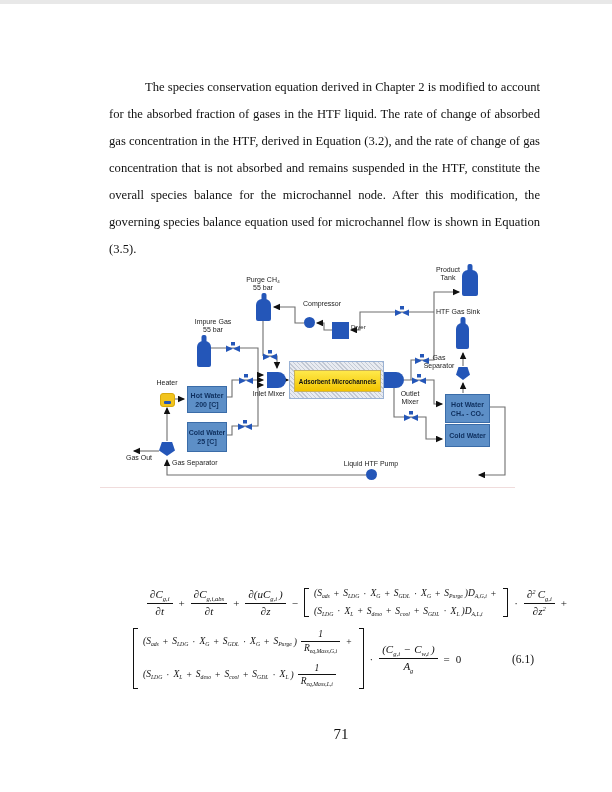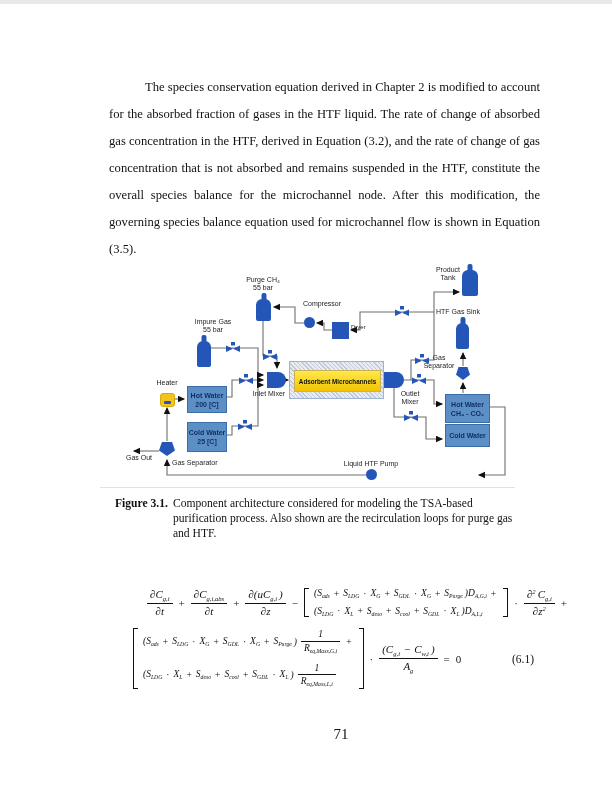--- a/index.html
+++ b/index.html
@@ -199,24 +199,20 @@
     </div>
     <div class="lab" style="left:322px;top:98px;width:34px;">
       <div>Gas</div>
         <div>Separator</div>
     </div>
     <div class="lab" style="left:22px;top:198px;width:34px;">Gas Out</div>
     <div class="lab" style="left:72px;top:203px;width:52px;text-align:left;">Gas Separator</div>
     <div class="lab" style="left:238px;top:204px;width:66px;">Liquid HTF Pump</div>
   </div>
 
-  <div class="caption">
-    <span class="cap-label">Figure 3.1.</span>
-    <span class="cap-text">Component architecture considered for modeling the TSA-based purification process. Also shown are the recirculation loops for purge gas and HTF.</span>
-  </div>
 
   <div class="eqwrap">
     <div class="eq-content">
       <div class="eq-row eq-row1">
           <span class="frac">
             <span class="num">
               <span class="tok">∂C<sub>g,i</sub></span>
             </span>
             <span class="den">
               <span class="tok">∂t</span>

